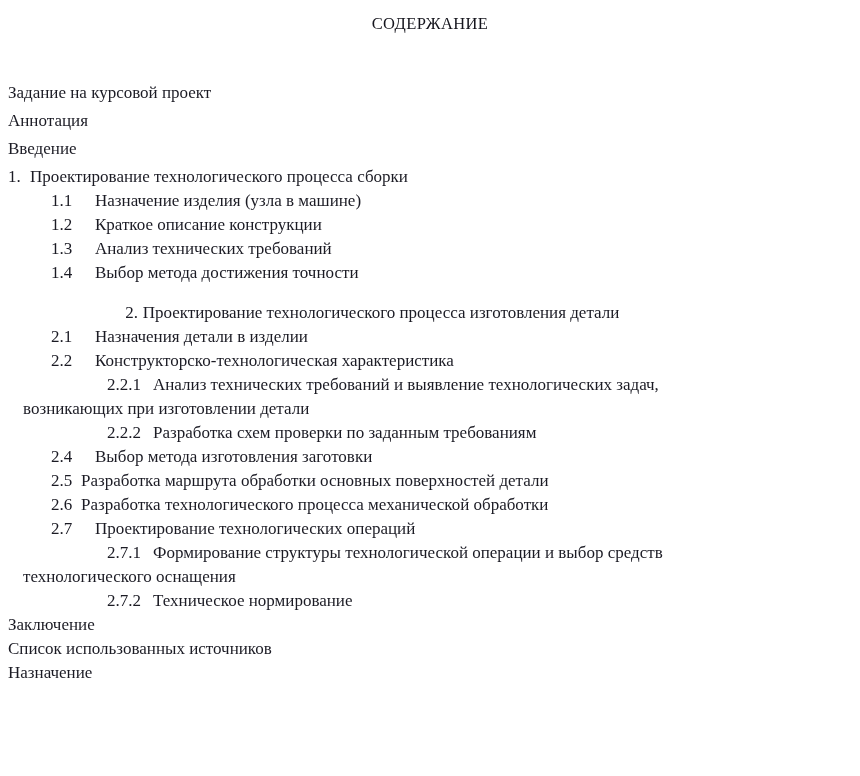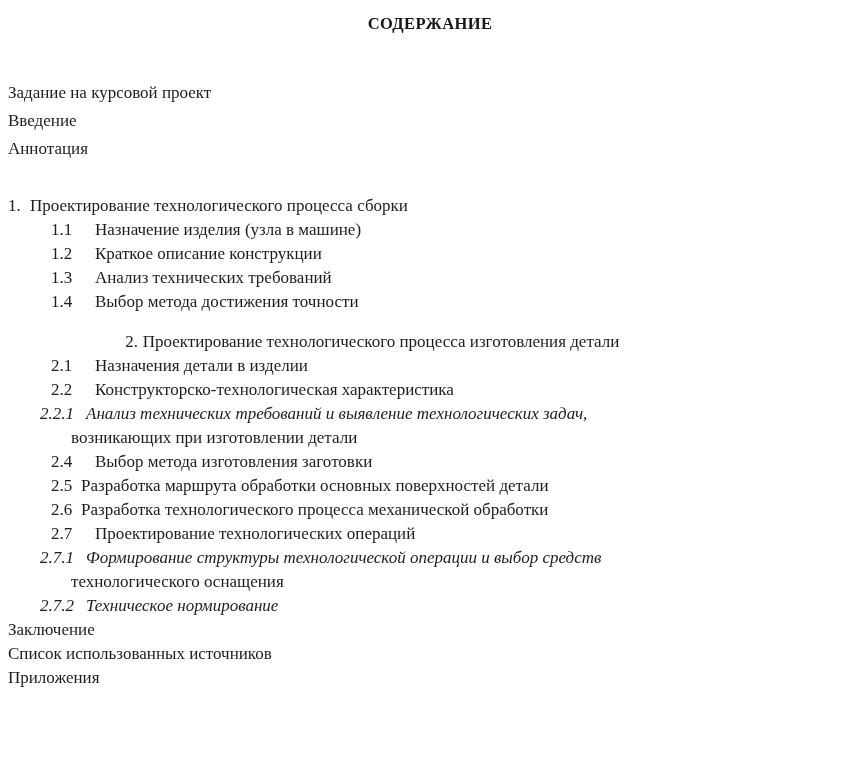--- a/index.html
+++ b/index.html
@@ -25,21 +25,21 @@
   }
 
   
   .toc-title {
     position: absolute;
     top: 14px;
     left: 0;
     width: 860px;
     text-align: center;
     font-size: 16.5px;
-    font-weight: bold;
+    font-weight: normal;
     letter-spacing: 0.4px;
     color: #15151d;
   }
 
   
   .toc-body {
     position: absolute;
     top: 84px;
     left: 0;
     width: 732px;
@@ -52,24 +52,24 @@
     color: #1b1b24;
     line-height: 1;
   }
 
   
   .gap-loose { height: 28px; }
   .gap-normal { height: 24px; }
 
   
   .lvl-0 { padding-left: 8px; }
-  .lvl-1 { padding-left: 8px; margin-top: 29px; }
+  .lvl-1 { padding-left: 8px; }
   .lvl-2 { padding-left: 51px; }
-  .lvl-3 { padding-left: 40px; font-style: italic; }
-  .lvl-wrap { padding-left: 23px; margin-left: 48px; }
+  .lvl-3 { padding-left: 107px; }
+  .lvl-wrap { padding-left: 23px; }
 
   .num {
     display: inline-block;
   }
   
   .num-top   { min-width: 22px; }
   .num-wide  { min-width: 44px; }
   .num-tight { min-width: 30px; }
   .num-deep  { min-width: 46px; }
 
@@ -88,25 +88,25 @@
 
   <div class="toc-title">СОДЕРЖАНИЕ</div>
 
   <div class="toc-body">
 
     <div class="toc-line lvl-0 gap-loose">
       <span class="label">Задание на курсовой проект</span>
     </div>
 
     <div class="toc-line lvl-0 gap-loose">
-      <span class="label">Введение</span>
+      <span class="label">Аннотация</span>
     </div>
 
     <div class="toc-line lvl-0 gap-loose">
-      <span class="label">Аннотация</span>
+      <span class="label">Введение</span>
     </div>
 
     <div class="toc-line lvl-1 gap-normal">
       <span class="num num-top">1.</span><span class="label">Проектирование технологического процесса сборки</span>
     </div>
 
     <div class="toc-line lvl-2 gap-normal">
       <span class="num num-wide">1.1</span><span class="label">Назначение изделия (узла в машине)</span>
     </div>
 
@@ -136,20 +136,23 @@
     </div>
 
     <div class="toc-line lvl-3 gap-normal">
       <span class="num num-deep">2.2.1</span><span class="label">Анализ технических требований и выявление технологических задач,</span>
     </div>
 
     <div class="toc-line lvl-wrap gap-normal wrapline">
       <span class="label">возникающих при изготовлении детали</span>
     </div>
 
+    <div class="toc-line lvl-3 gap-normal">
+      <span class="num num-deep">2.2.2</span><span class="label">Разработка  схем проверки по заданным требованиям</span>
+    </div>
 
 
     <div class="toc-line lvl-2 gap-normal">
       <span class="num num-wide">2.4</span><span class="label">Выбор  метода изготовления заготовки</span>
     </div>
 
     <div class="toc-line lvl-2 gap-normal">
       <span class="num num-tight">2.5</span><span class="label">Разработка маршрута  обработки основных поверхностей детали</span>
     </div>
 
@@ -175,17 +178,17 @@
 
     <div class="toc-line lvl-0 gap-normal">
       <span class="label">Заключение</span>
     </div>
 
     <div class="toc-line lvl-0 gap-normal">
       <span class="label">Список использованных источников</span>
     </div>
 
     <div class="toc-line lvl-0 gap-normal">
-      <span class="label">Приложения</span>
+      <span class="label">Назначение</span>
     </div>
 
   </div>
 </div>
 
 </body></html>

